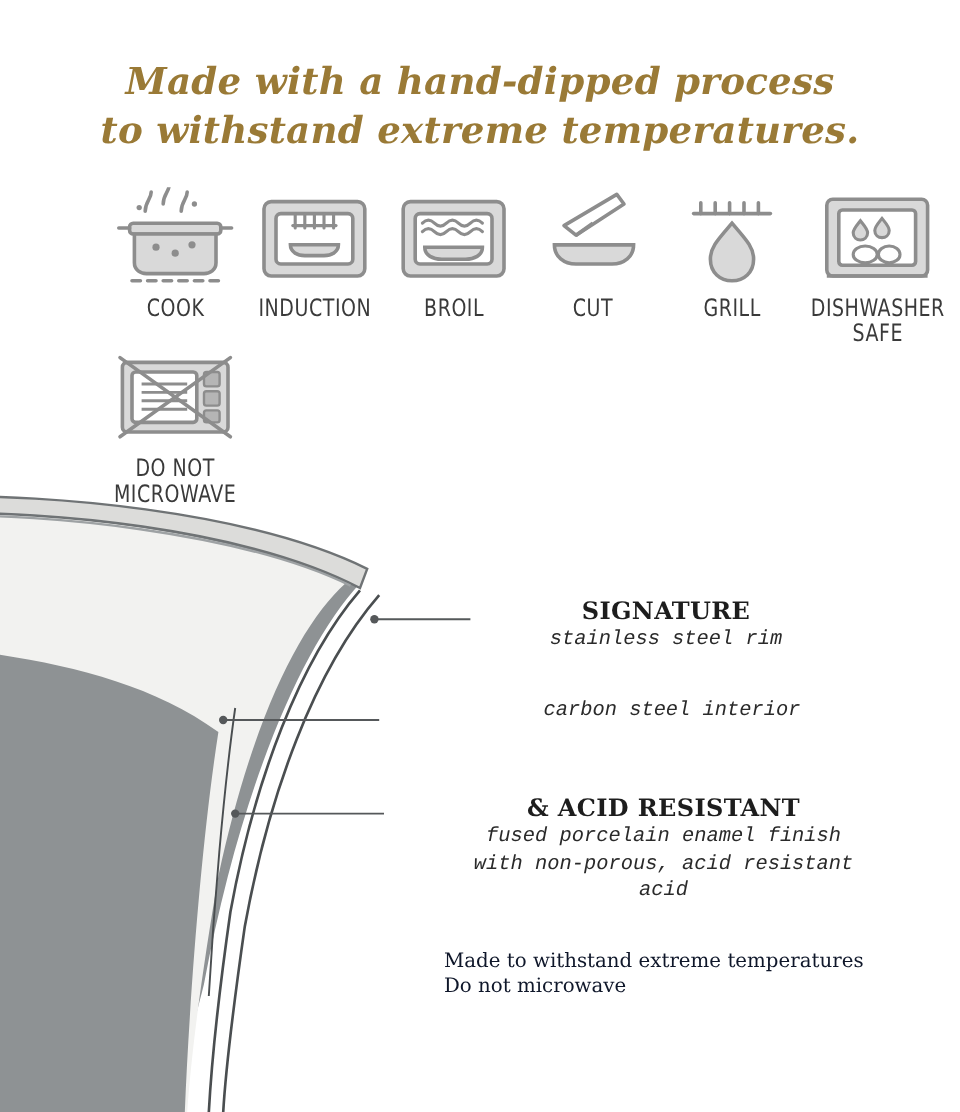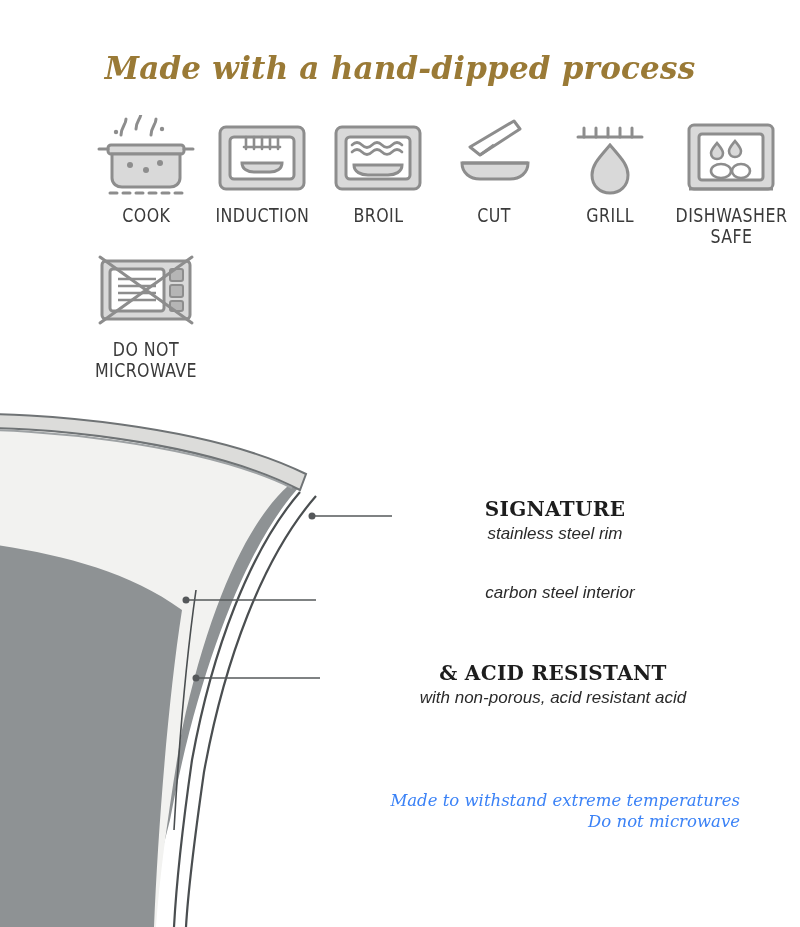--- a/index.html
+++ b/index.html
@@ -77,48 +77,48 @@
   .callout { position: absolute; text-align: center; width: 350px; }
   .callout .ttl {
     font-family: "DejaVu Serif", serif;
     font-weight: bold;
     font-size: 20px;
     color: #1d1d1d;
     letter-spacing: 0.3px;
     line-height: 1.15;
   }
   .callout .sub {
-    font-family: Liberation Sans, sans-serif;
+    font-family: Liberation Mono, monospace;
     font-style: italic;
     font-size: 17px;
     color: #2a2a2a;
     line-height: 1.25;
     margin-top: 2px;
   }
   .c1 { left: 50px; top: 98px; }
   .c2 { left: 55px; top: 180px; }
   .c3 { left: 48px; top: 262px; }
   .footnote {
     position: absolute;
     left: 40px;
     top: 390px;
     width: 370px;
-    text-align: right;
+    text-align: left;
     font-family: "DejaVu Serif", serif;
-    font-style: italic;
     font-size: 16.5px;
-    color: #3b82f6;
+    color: #0f172a;
     line-height: 1.3;
   }
 </style>
 </head>
 <body>
 
 <div class="headline">
   <span class="l1">Made with a hand-dipped process</span>
+  <span class="l2">to withstand extreme temperatures.</span>
 </div>
 
 <div class="icon-grid">
 
   <div class="icon-cell">
     <div class="icon-art">
       <svg width="116" height="86" viewBox="0 0 116 86">
         <g fill="none" stroke="#8d8d8d" stroke-width="3" stroke-linecap="round">
           <path d="M33 20 c0 -8 5 -10 5 -16"></path>
           <path d="M48 14 c0 -8 5 -10 5 -16"></path>
@@ -269,20 +269,21 @@
       <div class="ttl">SIGNATURE</div>
       <div class="sub">stainless steel rim</div>
     </div>
 
     <div class="callout c2">
       <div class="sub">carbon steel interior</div>
     </div>
 
     <div class="callout c3">
       <div class="ttl">&amp; ACID RESISTANT</div>
+      <div class="sub">fused porcelain enamel finish</div>
       <div class="sub">with non-porous, acid resistant acid</div>
     </div>
 
     <div class="footnote">
       <div>Made to withstand extreme temperatures</div>
       <div>Do not microwave</div>
     </div>
 
   </div>
 </div>

